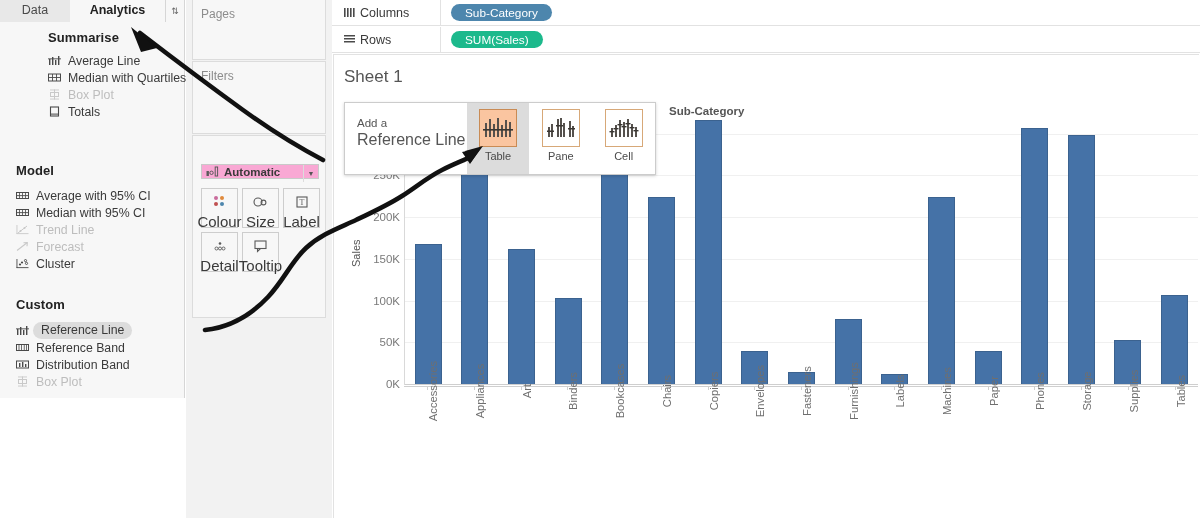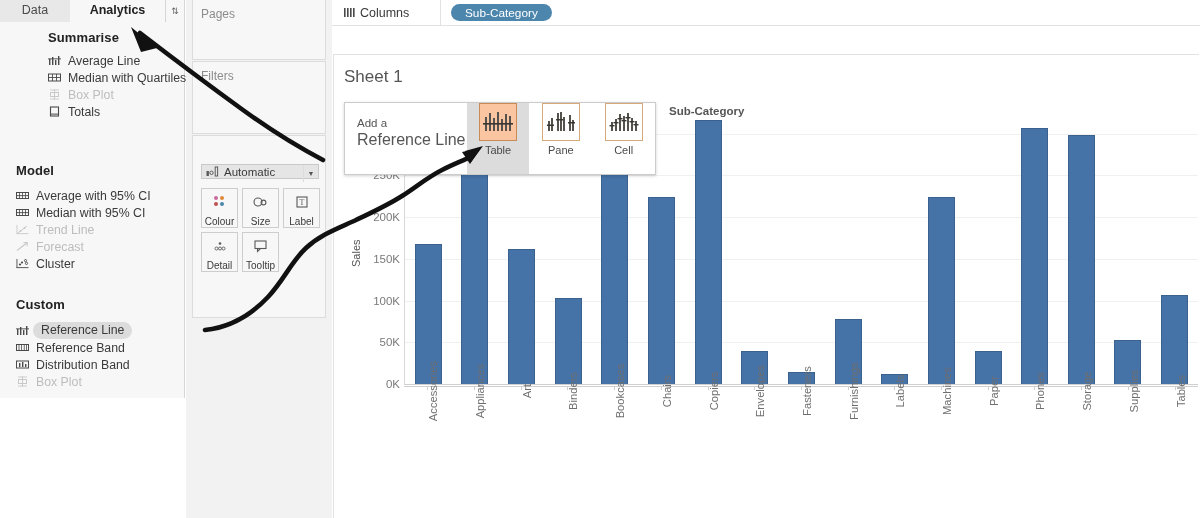--- a/index.html
+++ b/index.html
@@ -68,43 +68,43 @@
   }
   .shelf-card .card-title {
     font-size:12px; color:#8c8c8c; padding:7px 0 0 8px;
   }
   #card-pages { top:0; height:60px; border-top:none; }
   #card-filters { top:61px; height:73px; }
   #card-marks { top:135px; height:183px; }
 
   #marks-type {
     position:absolute; left:8px; top:28px; width:118px; height:15px;
-    background:#e5e5e5; border:1px solid #c9c9c9;
-    display:flex; align-items:center;
+    background:#f9a8d4; border:1px solid #c9c9c9;
+    display:flex; align-items:center;font-weight:bold;
   }
   #marks-type .mt-ico { margin-left:4px; display:flex; }
   #marks-type .mt-label { font-size:11.5px; color:#3a3a3a; margin-left:5px; }
   #marks-type .mt-caret {
     position:absolute; right:0; top:0; width:15px; height:17px;
     border-left:1px solid #dcdcdc; color:#555;
     font-size:7px; line-height:17px; text-align:center;
   }
   .marks-btn-row { position:absolute; left:8px; display:flex; gap:4px; }
   #marks-row1 { top:52px; }
   #marks-row2 { top:96px; }
   .marks-btn {
     width:37px; height:40px; background:#f7f7f7; border:1px solid #cdcdcd;
     display:flex; flex-direction:column; align-items:center;
     justify-content:flex-start; padding-top:5px;
   }
   .marks-btn .mb-ico {
     height:20px; display:flex; align-items:center; justify-content:center;
   }
   .marks-btn .mb-lbl {
-    font-size:10px; color:#3a3a3a; line-height:11px; margin-top:7px;
+    font-size:15px; color:#3a3a3a; line-height:11px; margin-top:7px;
   }
 
   
   #viz-col { position:absolute; left:332px; top:0; width:868px; height:518px; background:#ffffff; }
   .shelf-bar {
     position:absolute; left:0; width:868px; height:26px;
     background:#ffffff; border-bottom:1px solid #e2e2e2;
     display:flex; align-items:center;
   }
   #shelf-columns { top:0; }
@@ -180,21 +180,21 @@
     background:#ffffff; border:1px solid #cccccc;
     box-shadow:0 1px 3px rgba(0,0,0,.18); display:flex; z-index:40;
   }
   #drop-text {
     width:122px; padding:14px 0 16px 12px;
   }
   #drop-text .dt-small { font-size:11.5px; color:#555; line-height:13px; }
   #drop-text .dt-big { font-size:16px; color:#555; line-height:20px; white-space:nowrap; }
   .drop-opt {
     width:63px; display:flex; flex-direction:column;
-    align-items:center; justify-content:flex-start; 
+    align-items:center; justify-content:flex-start; padding-top:6px;
   }
   .drop-opt.active { background:#dcdcdc; }
   .drop-opt .do-box {
     width:38px; height:38px; border:1px solid #d7a878; background:#ffffff;
     display:flex; align-items:center; justify-content:center;
   }
   .drop-opt.active .do-box { background:#fac5a0; border-color:#c98b55; }
   .drop-opt .do-lbl { font-size:11px; color:#4a4a4a; margin-top:3px; }
 
   
@@ -483,20 +483,32 @@
           <rect x="4" y="1" width="1.6" height="9" fill="#4a4a4a"></rect>
           <rect x="7" y="1" width="1.6" height="9" fill="#4a4a4a"></rect>
           <rect x="10" y="1" width="1.6" height="9" fill="#4a4a4a"></rect>
         </svg>
       </span>
       <span class="shelf-name">Columns</span>
       <span class="shelf-divider"></span>
       <span class="pill blue">Sub-Category</span>
     </div>
 
+    <div class="shelf-bar" id="shelf-rows">
+      <span class="shelf-ico">
+        <svg width="13" height="11" viewBox="0 0 13 11">
+          <rect x="1" y="1" width="11" height="1.5" fill="#4a4a4a"></rect>
+          <rect x="1" y="4" width="11" height="1.5" fill="#4a4a4a"></rect>
+          <rect x="1" y="7" width="11" height="1.5" fill="#4a4a4a"></rect>
+        </svg>
+      </span>
+      <span class="shelf-name">Rows</span>
+      <span class="shelf-divider"></span>
+      <span class="pill green">SUM(Sales)</span>
+    </div>
 
     <div id="sheet-area">
 
       <div id="sheet-title">Sheet 1</div>
 
       <div id="col-field-label">Sub-Category</div>
 
       <div id="chart-wrap">
         <div id="y-axis-title">Sales</div>
         <div id="y-labels">

